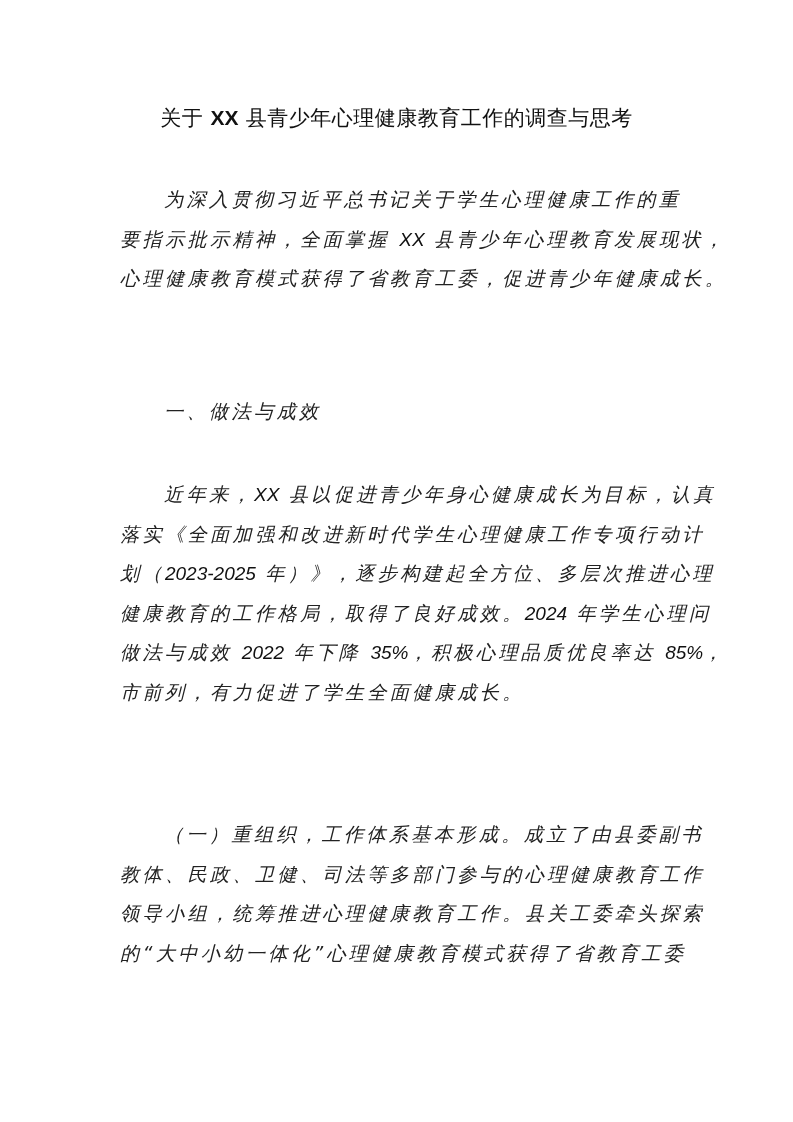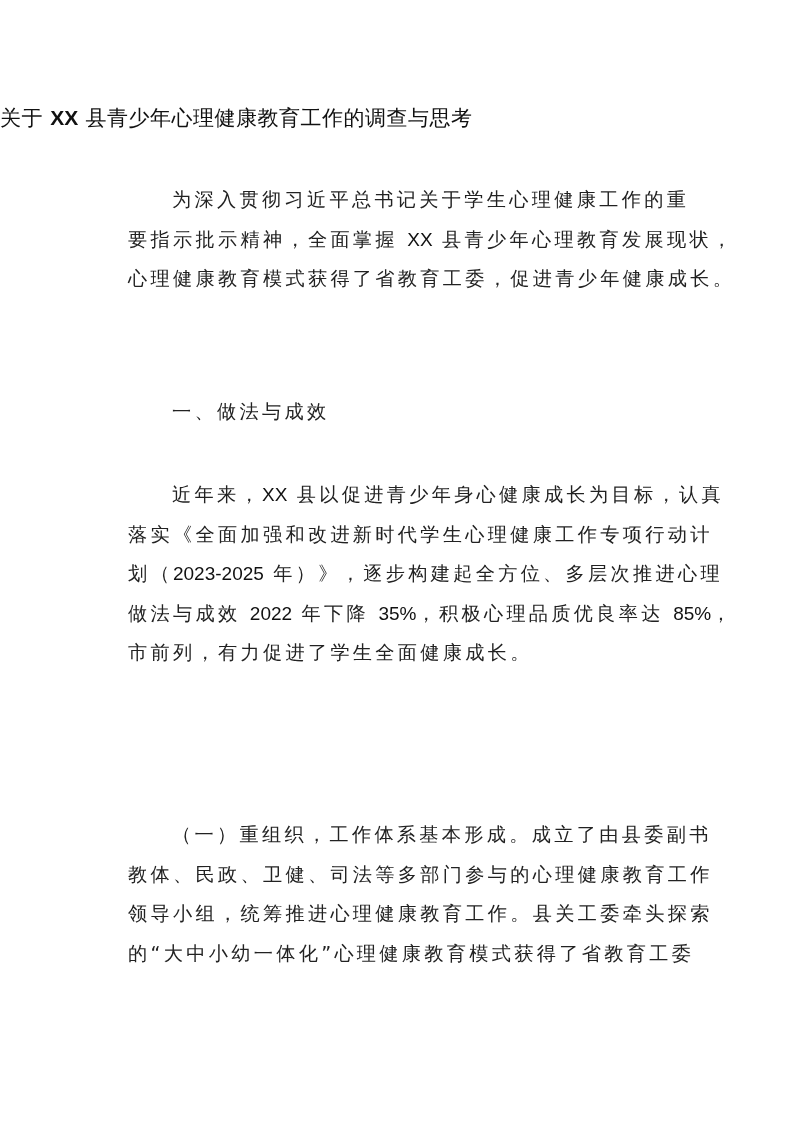--- a/index.html
+++ b/index.html
@@ -1,23 +1,23 @@
 <!DOCTYPE html>
 <html><head>
 <meta charset="utf-8">
 <style>
   html, body { margin: 0; padding: 0; background: #ffffff; }
   body { width: 793px; height: 1122px; position: relative; overflow: hidden;
          font-family: "DejaVu Sans", sans-serif; color: #1a1a1a; }
   .page { position: absolute; left: 0; top: 0; width: 793px; height: 1122px; background: #fff; }
-  .title { position: absolute; top: 103px; left: 0; width: 793px; text-align: left;
+  .title { position: absolute; top: 103px; left: 0; width: 793px; text-align: center;
            font-size: 21px; letter-spacing: 0.5px; line-height: 30px; color: #111; }
   .title .latin { font-family: "Liberation Sans", sans-serif; font-weight: bold; font-size: 21px; }
-  .para { position: absolute; left: 128px; width: 563px; font-size: 19.2px;
-          line-height: 39.6px; letter-spacing: 3.3px; text-align: justify; color: #222; }
+  .para { position: absolute; left: 120px; width: 563px; font-size: 19.2px;
+          line-height: 39.6px; letter-spacing: 3.3px; text-align: justify; color: #222; font-style: italic; }
   .line { display: block; white-space: nowrap; height: 39.6px; }
   .indent { padding-left: 44px; }
   .latin { font-family: "Liberation Sans", sans-serif; letter-spacing: 0; color: #111; font-size: 19px; }
   .p1 { top: 180px; }
   .h1 { top: 392px; }
   .p2 { top: 475px; }
   .p3 { top: 815px; }
 </style>
 </head>
 <body>
@@ -37,20 +37,21 @@
   </div>
 
   <div class="para h1">
     <span class="line indent">一、做法与成效</span>
   </div>
 
   <div class="para p2">
     <span class="line indent"><span>近年来，</span><span class="latin">XX</span> <span>县以促进青少年身心健康成长为目标，认真</span></span>
     <span class="line">落实《全面加强和改进新时代学生心理健康工作专项行动计</span>
     <span class="line"><span>划（</span><span class="latin">2023-2025</span> <span>年）》，逐步构建起全方位、多层次推进心理</span></span>
+    <span class="line"><span>健康教育的工作格局，取得了良好成效。</span><span class="latin">2024</span> <span>年学生心理问</span></span>
     <span class="line"><span>做法与成效</span> <span class="latin">2022</span> <span>年下降</span> <span class="latin">35%</span><span>，积极心理品质优良率达</span> <span class="latin">85%</span><span>，</span></span>
     <span class="line">市前列，有力促进了学生全面健康成长。</span>
   </div>
 
   <div class="para p3">
     <span class="line indent">（一）重组织，工作体系基本形成。成立了由县委副书</span>
     <span class="line">教体、民政、卫健、司法等多部门参与的心理健康教育工作</span>
     <span class="line">领导小组，统筹推进心理健康教育工作。县关工委牵头探索</span>
     <span class="line">的“大中小幼一体化”心理健康教育模式获得了省教育工委</span>
   </div>

